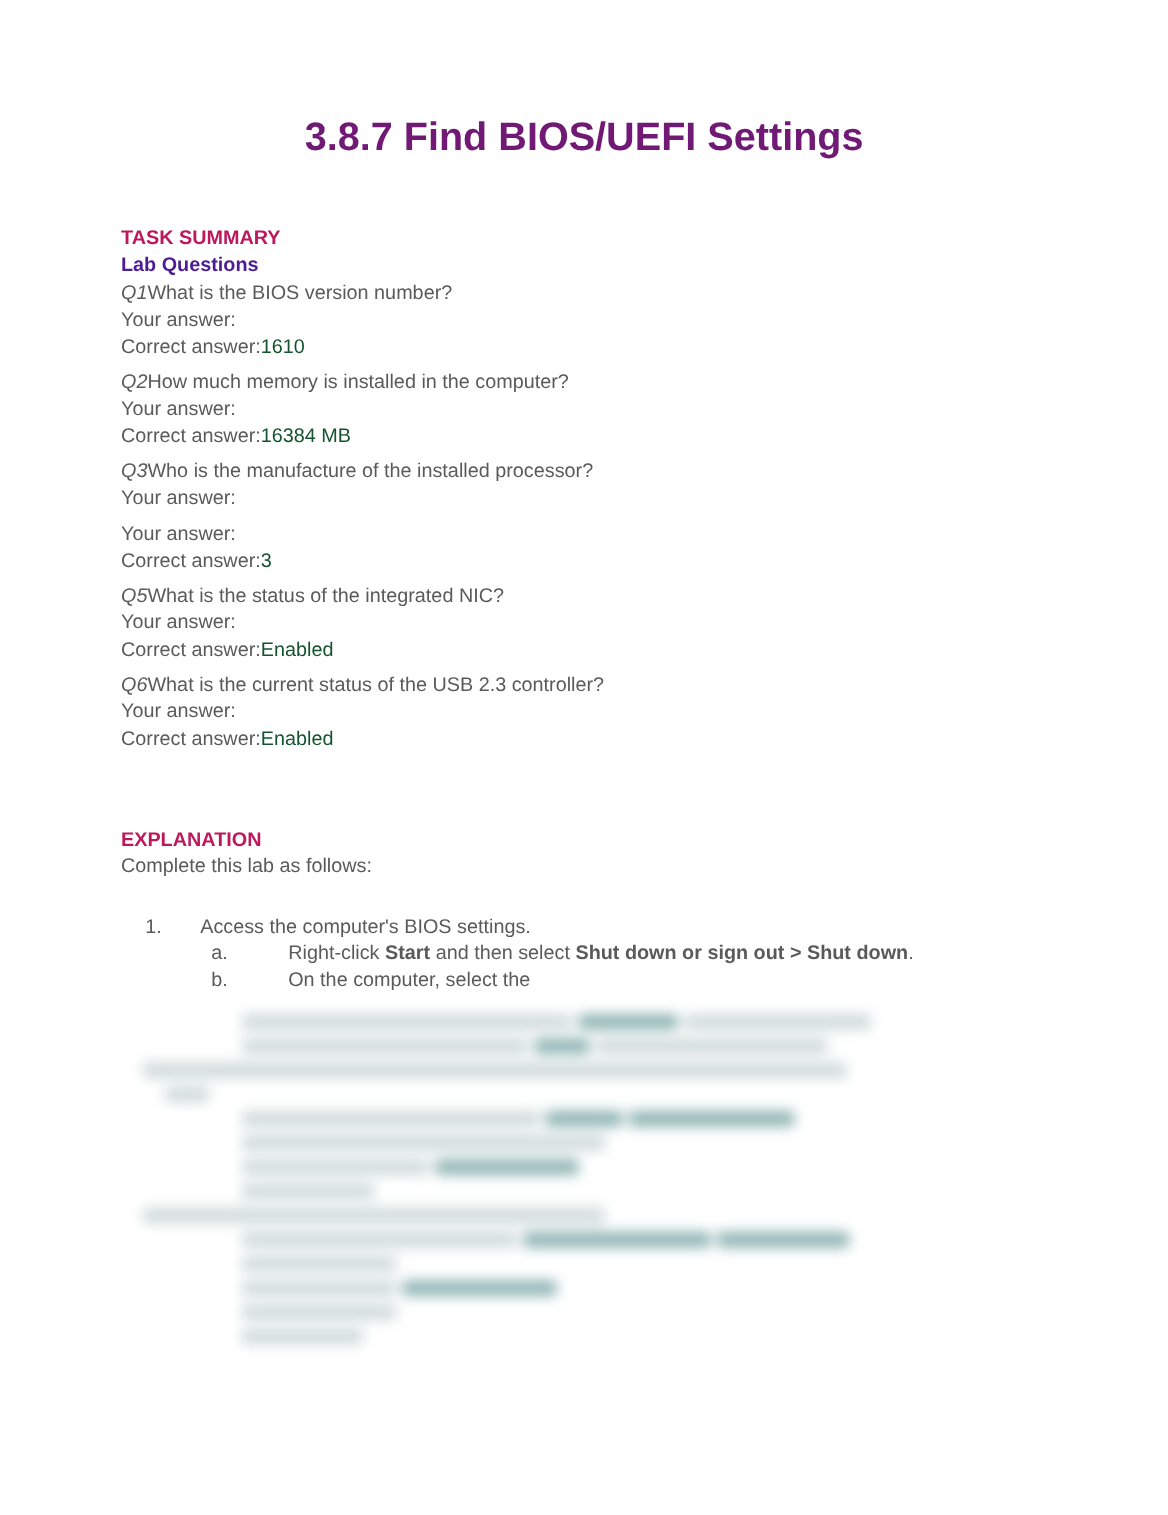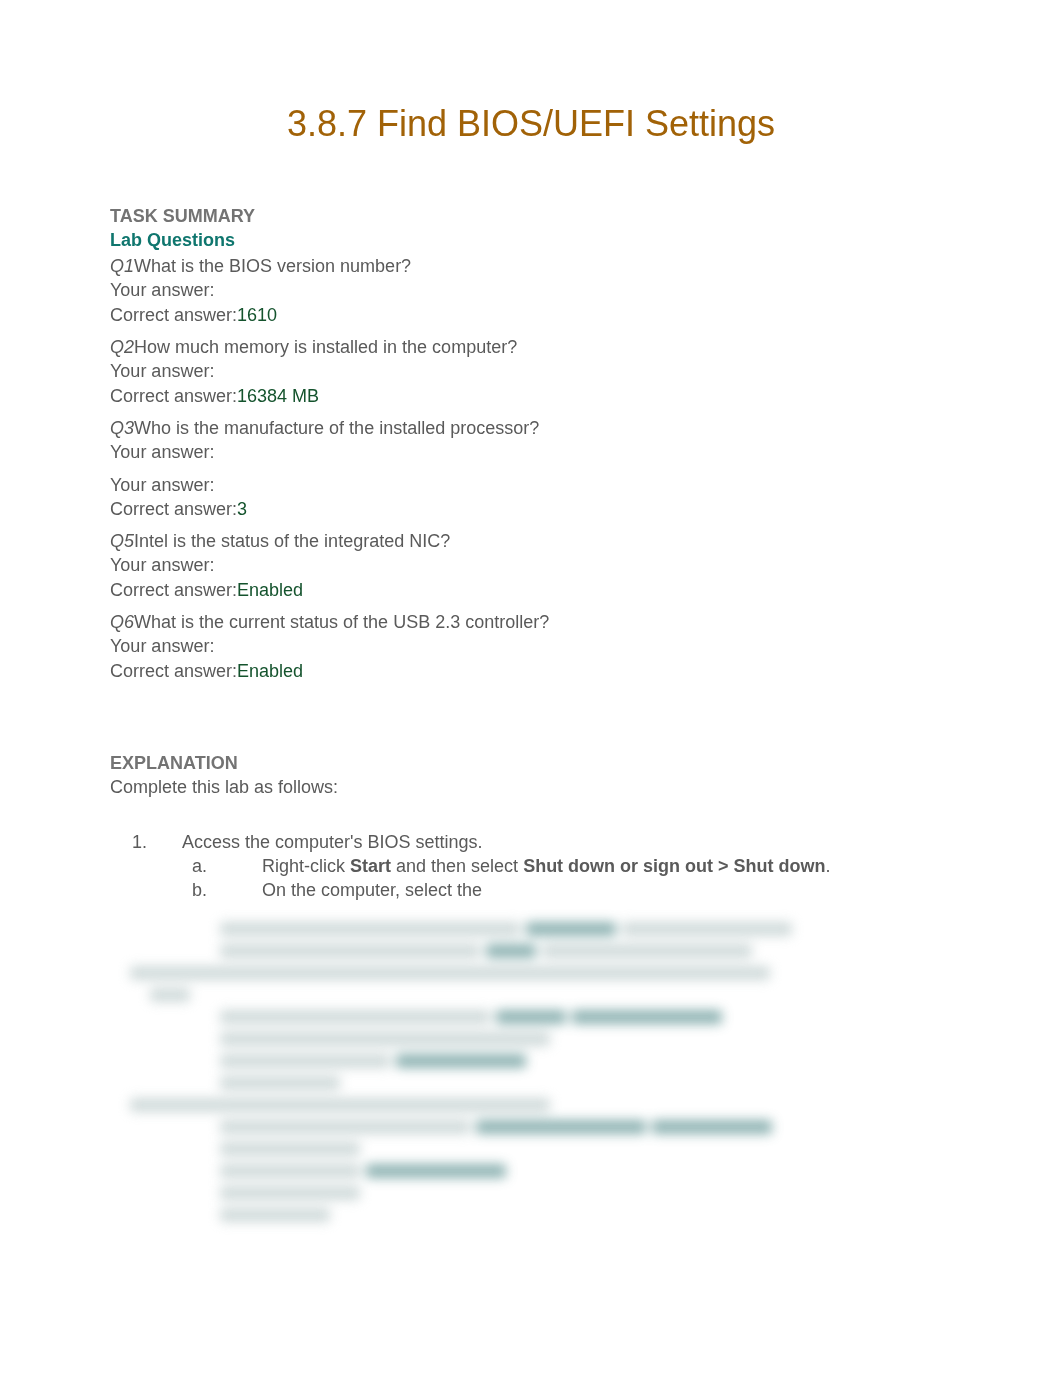--- a/index.html
+++ b/index.html
@@ -14,33 +14,33 @@
     .page {
       width: 1062px;
       min-height: 1377px;
       padding: 100px 110px 60px 110px;
       box-sizing: border-box;
       position: relative;
     }
     .title {
       text-align: center;
       font-size: 36px;
-      color: #a16207;
-      font-weight: 400;
+      color: #701a75;
+      font-weight: 700;
       margin: 0 0 55px 0;
     }
     .section-heading {
-      color: #737373;
+      color: #be185d;
       font-weight: bold;
       font-size: 18px;
       margin: 0;
     }
     .lab-questions-label {
       font-weight: bold;
-      color: #0f766e;
+      color: #4c1d95;
       margin: 0;
     }
     .question-block {
       margin-top: 2px;
       margin-bottom: 8px;
     }
     .question-line {
       margin: 0;
     }
     .q-label {
@@ -128,21 +128,21 @@
     <p class="question-line"><span class="q-label">Q3</span><span>Who is the manufacture of the installed processor?</span></p>
     <p class="answer-line">Your answer:</p>
   </div>
 
   <div class="question-block">
     <p class="answer-line">Your answer:</p>
     <p class="correct-line"><span>Correct answer:</span><span class="correct-value">3</span></p>
   </div>
 
   <div class="question-block">
-    <p class="question-line"><span class="q-label">Q5</span><span>Intel is the status of the integrated NIC?</span></p>
+    <p class="question-line"><span class="q-label">Q5</span><span>What is the status of the integrated NIC?</span></p>
     <p class="answer-line">Your answer:</p>
     <p class="correct-line"><span>Correct answer:</span><span class="correct-value">Enabled</span></p>
   </div>
 
   <div class="question-block">
     <p class="question-line"><span class="q-label">Q6</span><span>What is the current status of the USB 2.3 controller?</span></p>
     <p class="answer-line">Your answer:</p>
     <p class="correct-line"><span>Correct answer:</span><span class="correct-value">Enabled</span></p>
   </div>
 

